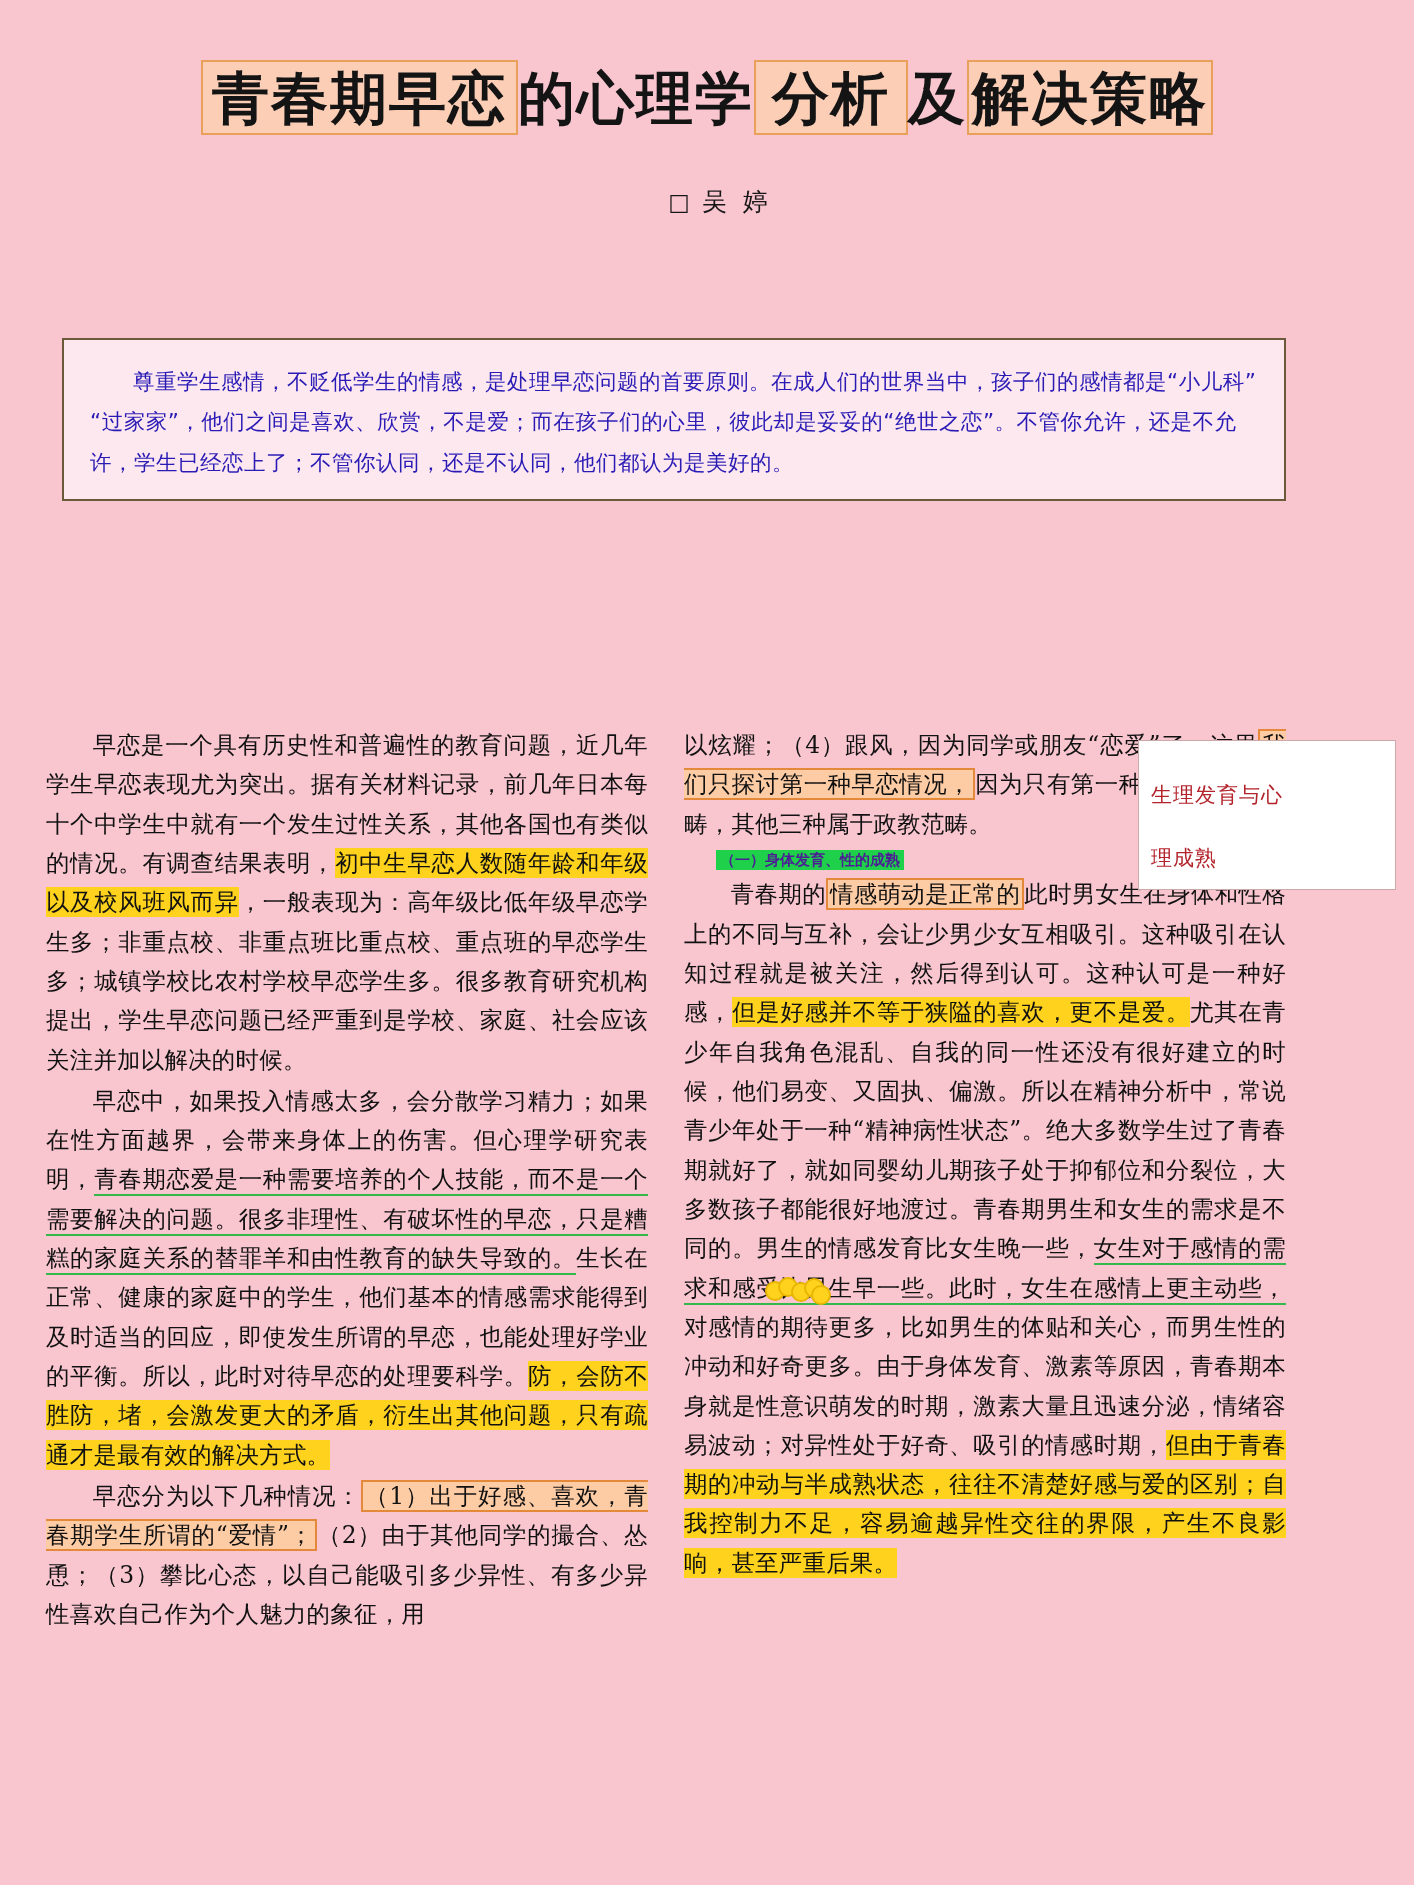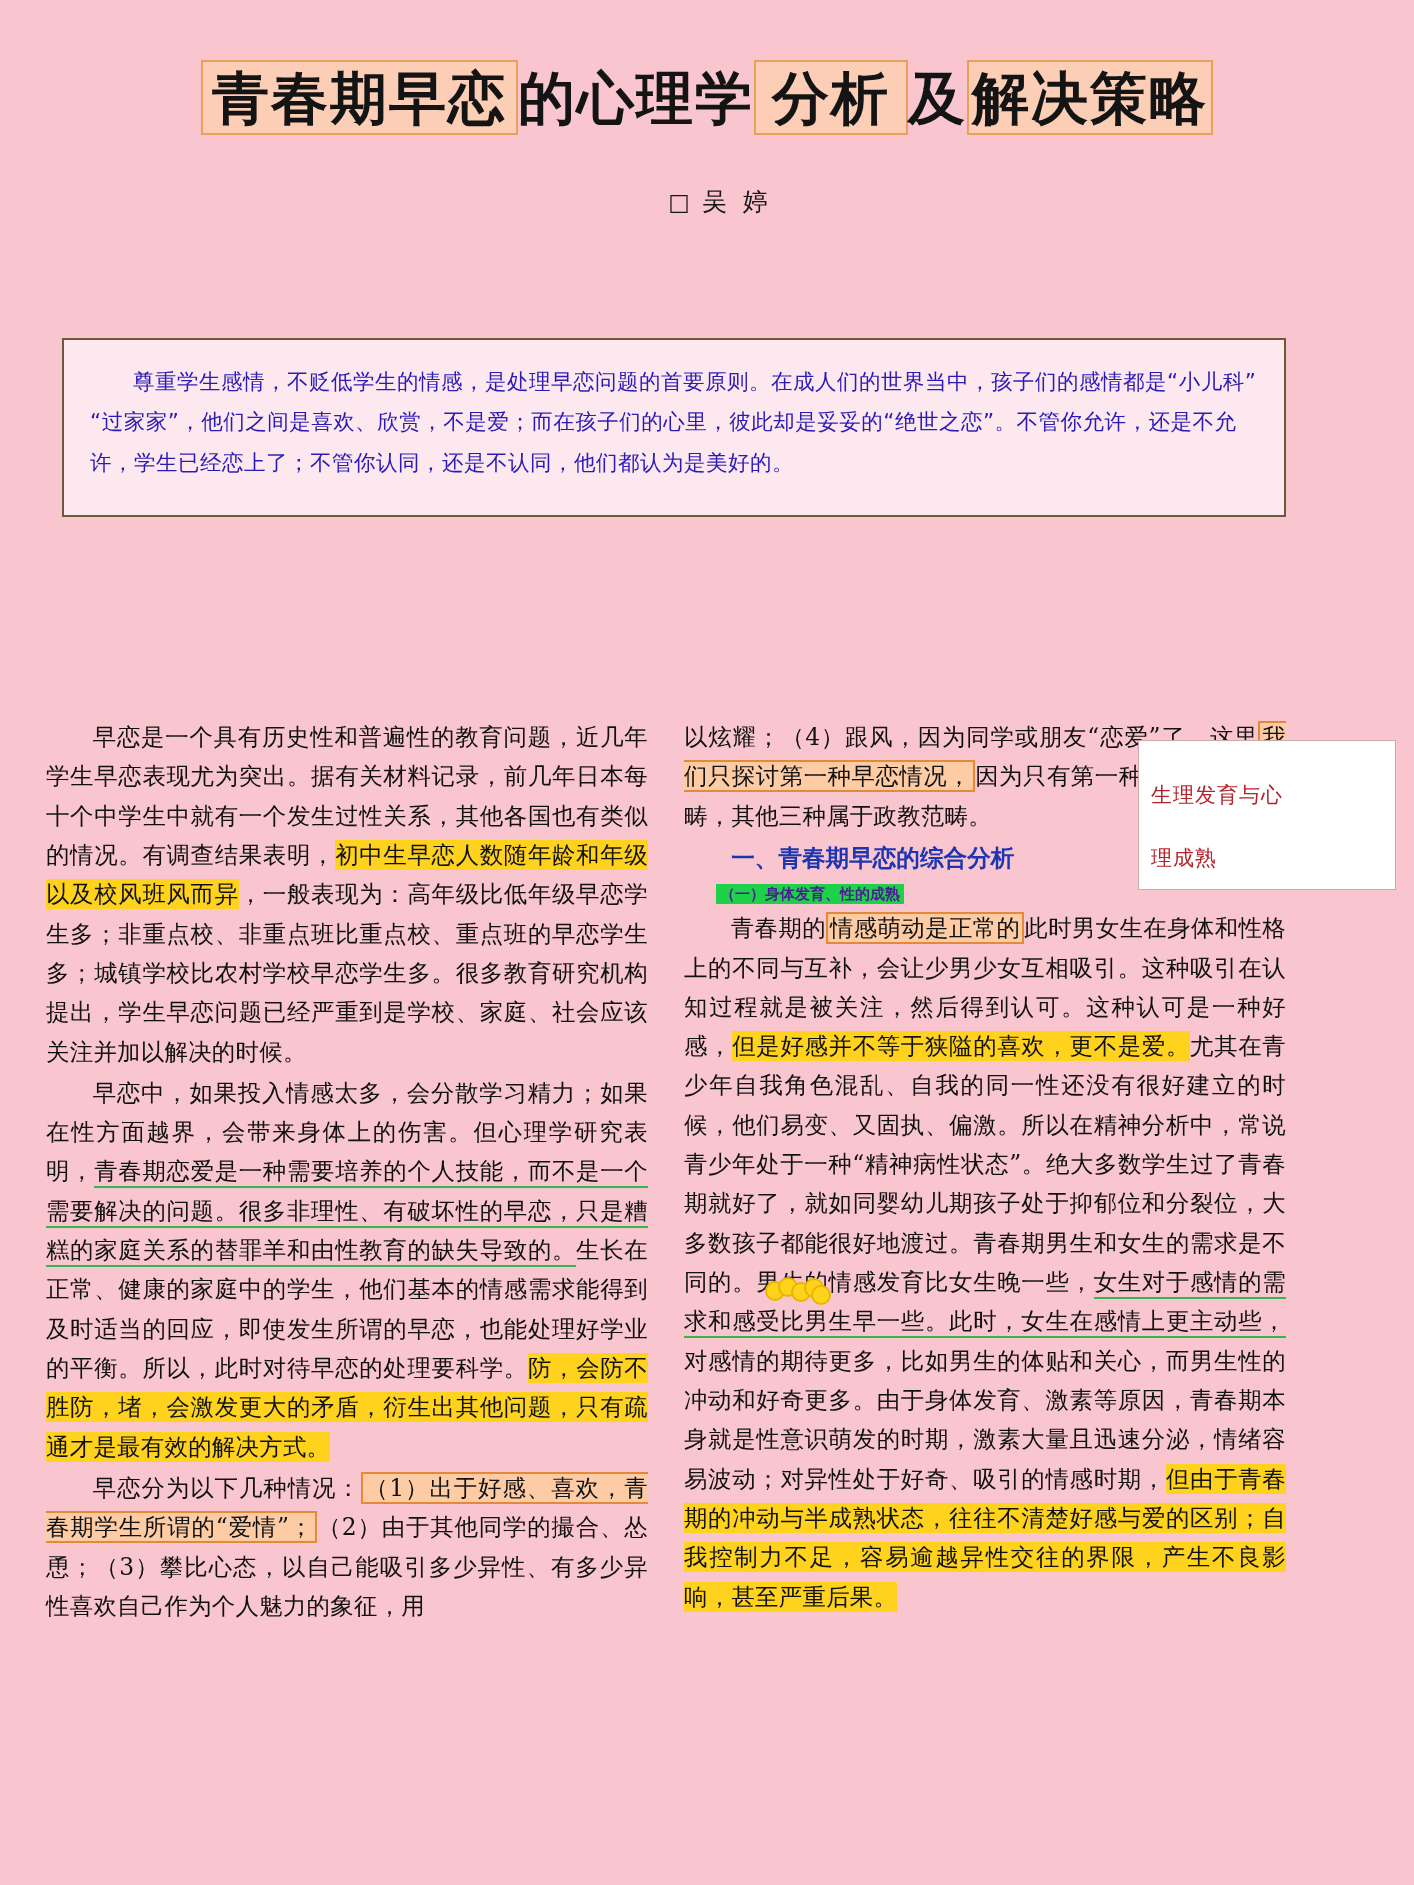--- a/index.html
+++ b/index.html
@@ -58,21 +58,21 @@
 
   
   .abstract {
     position: absolute;
     left: 62px;
     top: 338px;
     width: 1224px;
     box-sizing: border-box;
     border: 2px solid #6a5a3a;
     background: #fde8ef;
-    padding: 22px 26px 32px 26px;
+    padding: 22px 26px 16px 26px;
   }
   .abstract p {
     margin: 0 0 10px 0;
     font-family: "DejaVu Sans", "Liberation Sans", sans-serif;
     font-size: 21.5px;
     line-height: 1.88;
     color: #2a1bb5;
     text-indent: 2em;
     letter-spacing: 0.5px;
   }
@@ -80,21 +80,21 @@
 
   
   .columns {
     position: absolute;
     left: 46px;
     top: 718px;
     width: 1330px;
     display: flex;
     gap: 36px;
   }
-  .col { width: 602px; }
+  .col { width: 602px; margin-top: 8px; }
   .col p {
     margin: 0 0 2px 0;
     font-size: 23.4px;
     line-height: 1.68;
     text-align: justify;
     text-indent: 2em;
     letter-spacing: 0.3px;
   }
   .col p.cont { text-indent: 0; }
 
@@ -193,21 +193,20 @@
     <p><span>早恋是一个具有历史性和普遍性的教育问题，近几年学生早恋表现尤为突出。据有关材料记录，前几年日本每十个中学生中就有一个发生过性关系，其他各国也有类似的情况。有调查结果表明，</span><span class="hl-y">初中生早恋人数随年龄和年级以及校风班风而异</span><span>，一般表现为：高年级比低年级早恋学生多；非重点校、非重点班比重点校、重点班的早恋学生多；城镇学校比农村学校早恋学生多。很多教育研究机构提出，学生早恋问题已经严重到是学校、家庭、社会应该关注并加以解决的时候。</span></p>
 
     <p><span>早恋中，如果投入情感太多，会分散学习精力；如果在性方面越界，会带来身体上的伤害。但心理学研究表明，</span><span class="ul-g">青春期恋爱是一种需要培养的个人技能，而不是一个需要解决的问题。很多非理性、有破坏性的早恋，只是糟糕的家庭关系的替罪羊和由性教育的缺失导致的。</span><span>生长在正常、健康的家庭中的学生，他们基本的情感需求能得到及时适当的回应，即使发生所谓的早恋，也能处理好学业的平衡。所以，此时对待早恋的处理要科学。</span><span class="hl-y">防，会防不胜防，堵，会激发更大的矛盾，衍生出其他问题，只有疏通才是最有效的解决方式。</span></p>
 
     <p><span>早恋分为以下几种情况：</span><span class="hl-o-box">（1）出于好感、喜欢，青春期学生所谓的“爱情”；</span><span>（2）由于其他同学的撮合、怂恿；（3）攀比心态，以自己能吸引多少异性、有多少异性喜欢自己作为个人魅力的象征，用</span></p>
   </div>
 
   <div class="col">
     <p class="cont"><span>以炫耀；（4）跟风，因为同学或朋友“恋爱”了。这里</span><span class="hl-o-box">我们只探讨第一种早恋情况，</span><span>因为只有第一种属于心理学范畴，其他三种属于政教范畴。</span></p>
 
-    <div class="sec-h1">一、青春期早恋的综合分析</div>
 
     <div class="sec-h2"><span class="inner">（一）身体发育、性的成熟</span></div>
 
     <p><span>青春期的</span><span class="hl-o-box">情感萌动是正常的</span><span>此时男女生在身体和性格上的不同与互补，会让少男少女互相吸引。这种吸引在认知过程就是被关注，然后得到认可。这种认可是一种好感，</span><span class="hl-y">但是好感并不等于狭隘的喜欢，更不是爱。</span><span>尤其在青少年自我角色混乱、自我的同一性还没有很好建立的时候，他们易变、又固执、偏激。所以在精神分析中，常说青少年处于一种“精神病性状态”。绝大多数学生过了青春期就好了，就如同婴幼儿期孩子处于抑郁位和分裂位，大多数孩子都能很好地渡过。青春期男生和女生的需求是不同的。男生的情感发育比女生晚一些，</span><span class="ul-g">女生对于感情的需求和感受比男生早一些。此时，女生在感情上更主动些，</span><span>对感情的期待更多，比如男生的体贴和关心，而男生性的冲动和好奇更多。由于身体发育、激素等原因，青春期本身就是性意识萌发的时期，激素大量且迅速分泌，情绪容易波动；对异性处于好奇、吸引的情感时期，</span><span class="hl-y">但由于青春期的冲动与半成熟状态，往往不清楚好感与爱的区别；自我控制力不足，容易逾越异性交往的界限，产生不良影响，甚至严重后果。</span></p>
   </div>
 </div>
 
 <div class="note">
   <span>生理发育与心</span>
   <span>理成熟</span>

